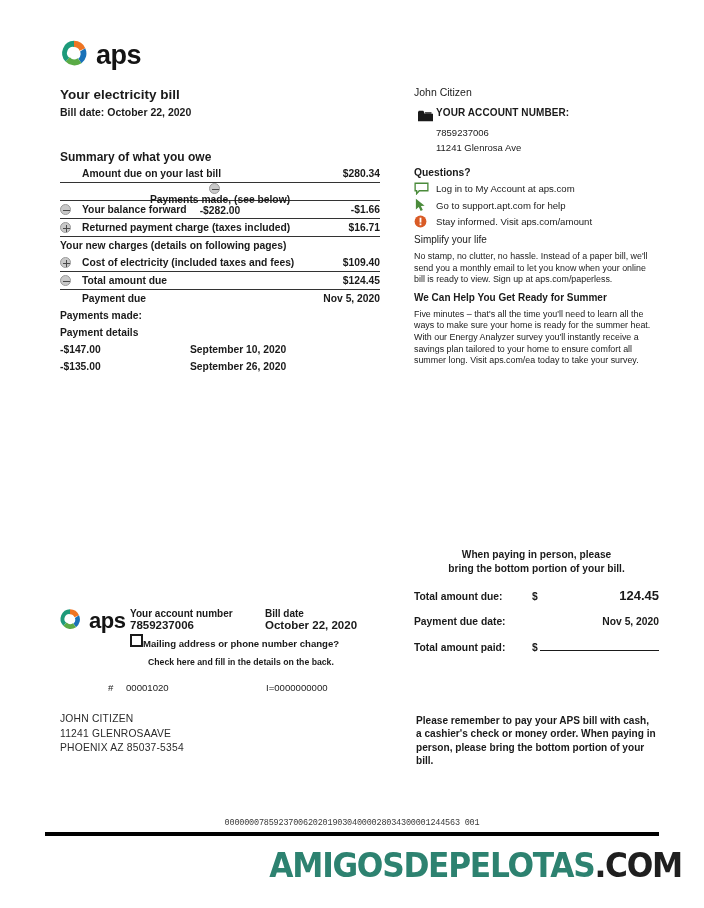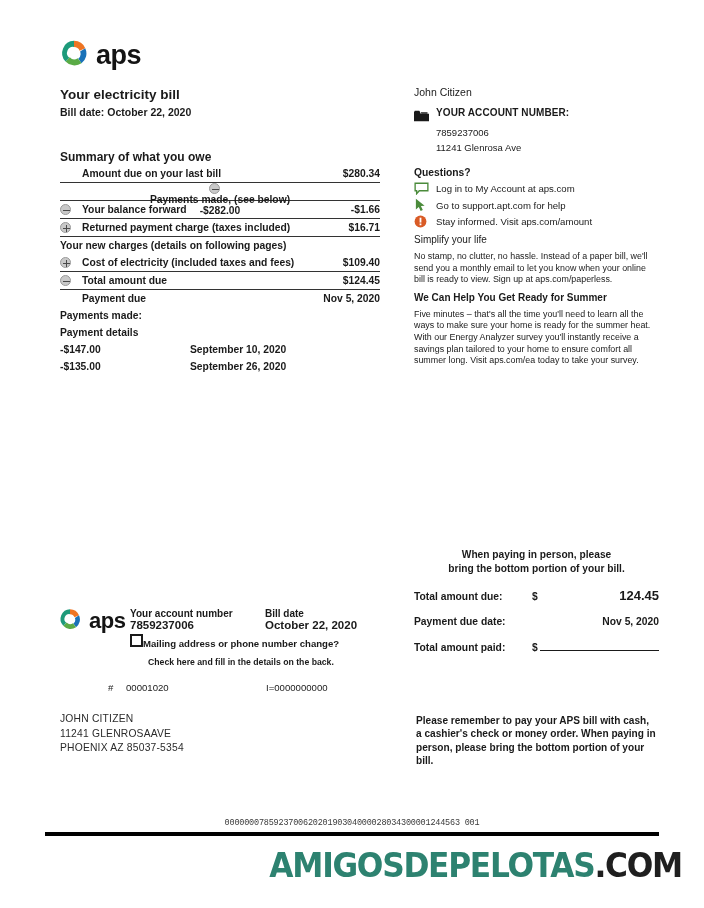--- a/index.html
+++ b/index.html
@@ -51,21 +51,21 @@
     content: ""; position: absolute; left: 4.7px; top: 2px;
     width: 1.6px; height: 7px; background: #4a4a4a;
   }
   .pay-sec { font-size: 10.3px; font-weight: bold; line-height: 17px; }
   .pay-line { display: flex; font-size: 10.3px; font-weight: bold; line-height: 17px; }
   .pay-line .pl-amt { width: 130px; text-align: left; padding-right: 10px; }
 
   
   .rcol { position: absolute; left: 414px; top: 86px; width: 240px; }
   .cust-name { font-size: 10.5px; margin-bottom: 9px; }
-  .acc-row { display: flex; align-items: flex-start; margin-bottom: 1px; }
+  .acc-row { display: flex; align-items: flex-start; margin-bottom: 1px; text-align: center; }
   .acc-ico { width: 22px; flex: none; padding-top: 1px; }
   .acc-cap { font-size: 10px; font-weight: bold; letter-spacing: 0.1px; }
   .acc-val { font-size: 9.5px; margin-left: 22px; margin-bottom: 4px; }
   .q-title { font-size: 10.3px; font-weight: bold; margin-top: 14px; margin-bottom: 4px; }
   .q-row { display: flex; align-items: center; margin-bottom: 3px; }
   .q-ico { width: 22px; flex: none; display: flex; align-items: center; }
   .q-txt { font-size: 9.6px; }
   .sub-h { font-size: 10px; margin-top: 6px; font-weight: normal; }
   .sub-h.b { font-weight: bold; }
   .para { font-size: 8.9px; line-height: 11.6px; margin-top: 6px; text-align: left; }

